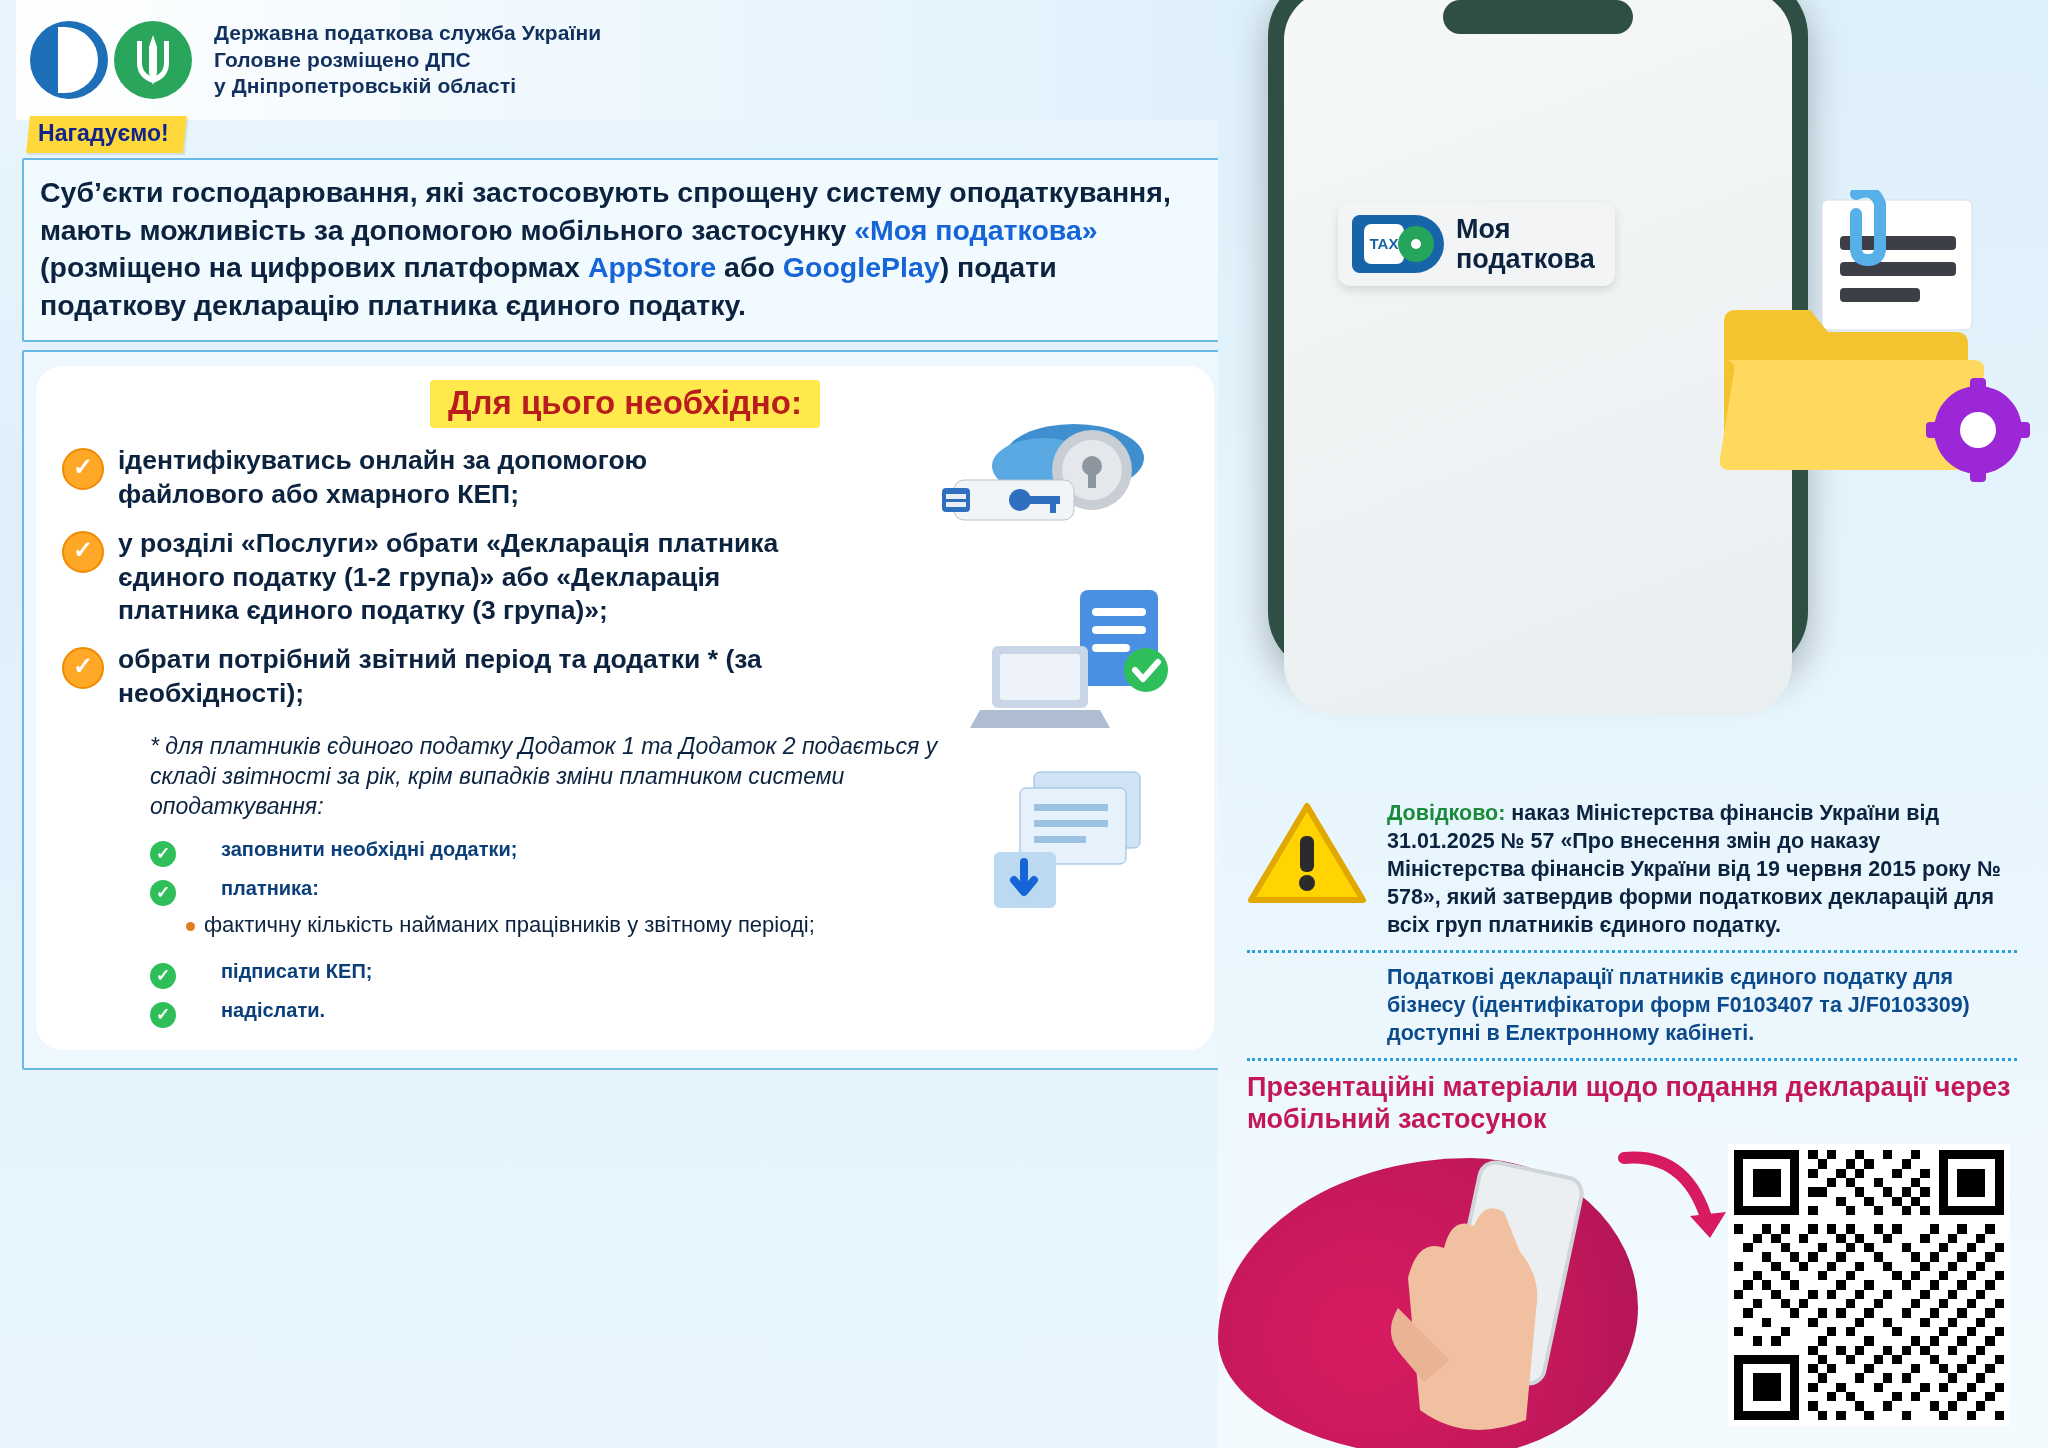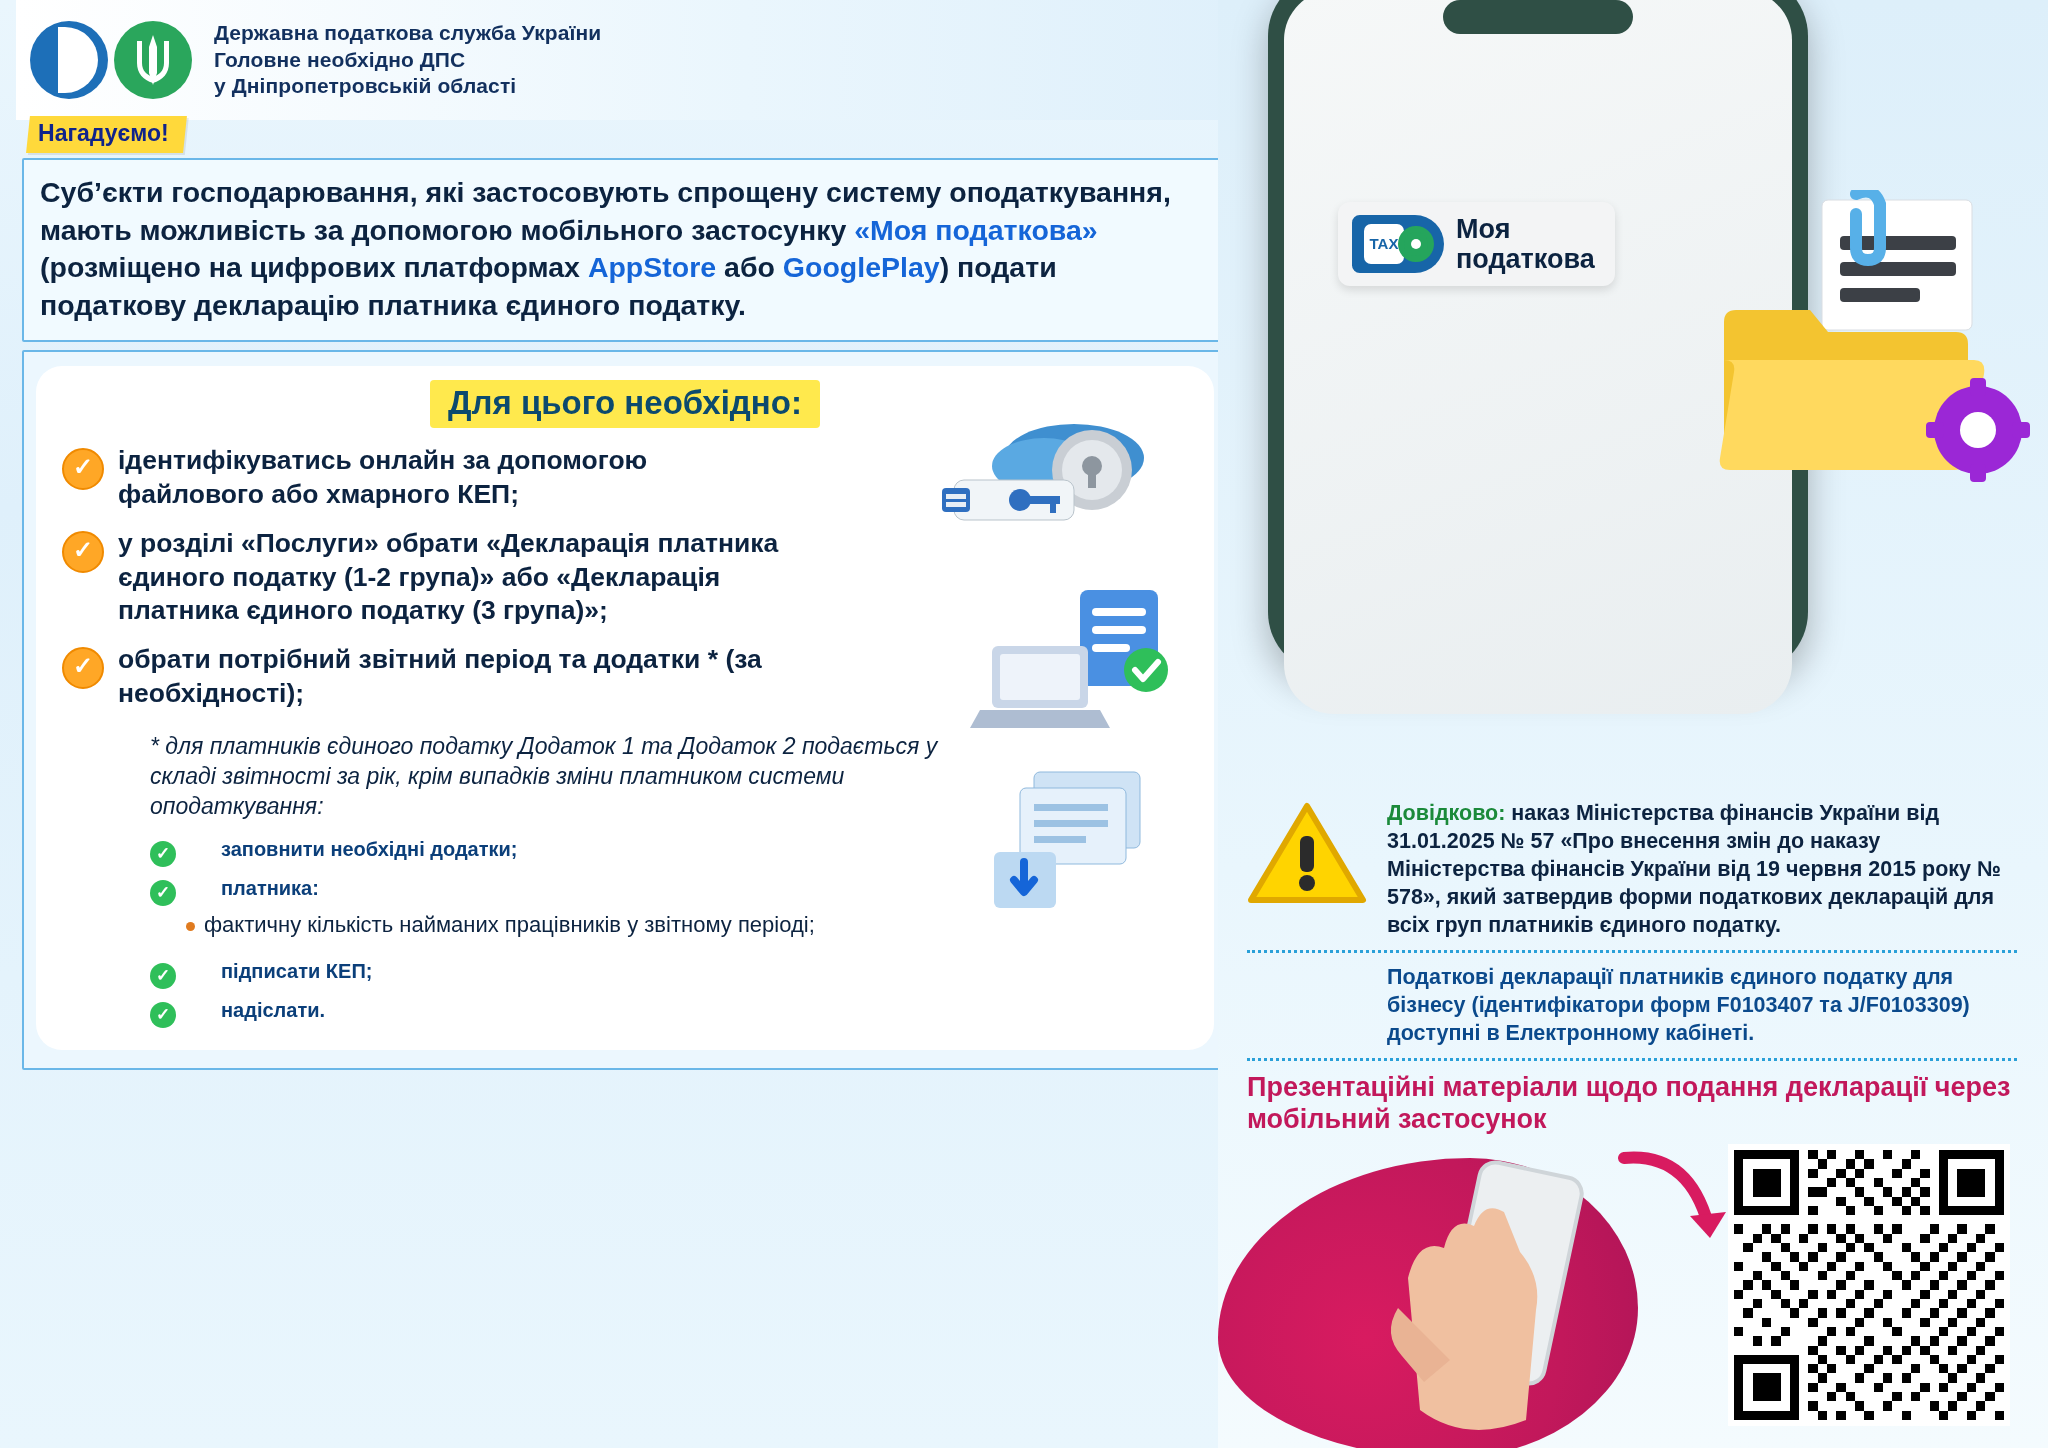--- a/index.html
+++ b/index.html
@@ -134,21 +134,21 @@
     position: relative;
     overflow: hidden;
   }
   .need-title {
     text-align: center;
     margin-bottom: 8px;
   }
   .need-title span {
     display: inline-block;
     background: #ffe94d;
-    color: #0c4a6e;
+    color: #b91c1c;
     font-size: 33px;
     font-weight: bold;
     padding: 4px 18px 6px 18px;
     border-radius: 4px;
   }
   .step {
     display: flex;
     align-items: flex-start;
     gap: 14px;
     margin: 16px 0 0 8px;
@@ -398,21 +398,21 @@
         <div class="logo-circle-green">
           <svg width="44" height="54" viewBox="0 0 44 54" aria-hidden="true">
             <path d="M22 2 L26 14 L26 40 L22 52 L18 40 L18 14 Z" fill="#ffffff"></path>
             <path d="M6 8 L11 8 L11 30 C11 38 16 42 22 44 L22 50 C12 47 6 40 6 30 Z" fill="#ffffff"></path>
             <path d="M38 8 L33 8 L33 30 C33 38 28 42 22 44 L22 50 C32 47 38 40 38 30 Z" fill="#ffffff"></path>
           </svg>
         </div>
       </div>
       <div class="header-text">
         <div>Державна податкова служба України</div>
-        <div>Головне необхідно ДПС</div>
+        <div>Головне розміщено ДПС</div>
         <div>у Дніпропетровській області</div>
       </div>
     </div>
 
 
     <div class="reminder-wrap">
       <div class="reminder">
         <span>Нагадуємо!</span>
       </div>
     </div>

